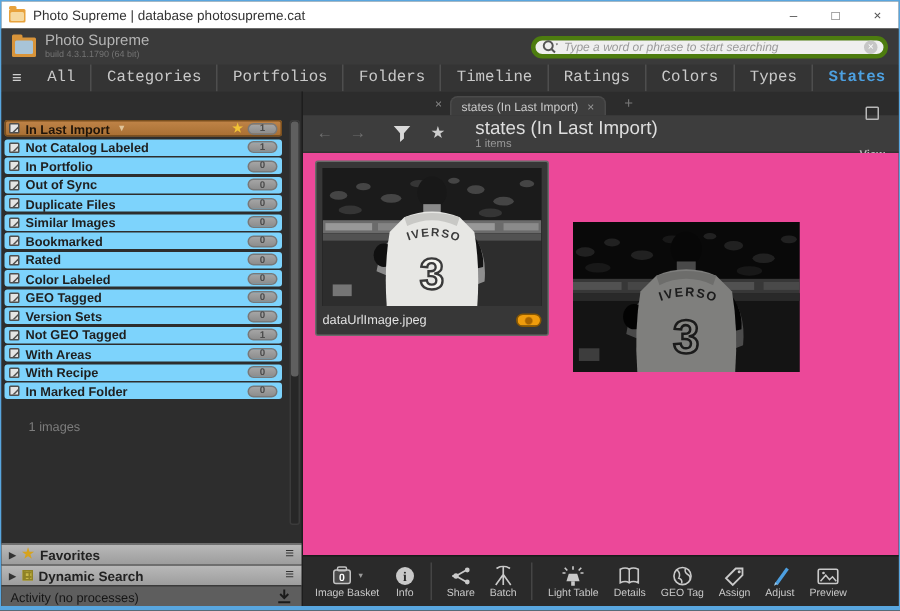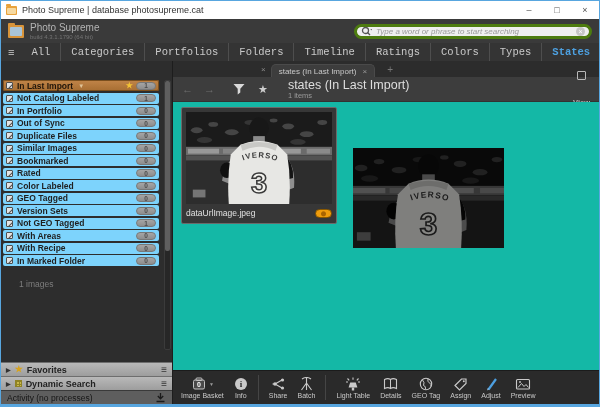--- a/index.html
+++ b/index.html
@@ -38,21 +38,21 @@
   .navbar { height:18px; background:#343434; display:flex; align-items:center; flex:none; font-size:10.5px; color:#c9c9c9; }
   .hamburger { padding:0 7px; font-size:11px; color:#cfcfcf; }
   .ntab { padding:0 10px; line-height:18px; white-space:nowrap;font-family:Liberation Mono, monospace; }
   .ntab + .ntab { border-left:1px solid #4e4e4e; }
   .ntab.active { color:#4da0e0; font-weight:bold; }
 
   
   .bodyrow { flex:1; display:flex; min-height:0; }
 
   
-  .sidebar { width:172px; flex:none; background:#2d2d2d; display:flex; flex-direction:column; border-right:1px solid #1d1d1d; position:relative; }
+  .sidebar { width:201px; flex:none; background:#2d2d2d; display:flex; flex-direction:column; border-right:1px solid #1d1d1d; position:relative; }
   .side-list { flex:1; padding:19px 13px 0 2px; min-height:0; }
   .srow { height:11px; margin-bottom:1.5px; background:#7dd3fc; border-radius:2px; display:flex; align-items:center;
           padding:0 3px; font-size:8.5px; font-weight:bold; color:#1f1f1f; }
   .srow.sel { background:linear-gradient(#c18549,#a76e32); box-shadow:inset 0 0 0 1px #7a4f1e; color:#20150a; }
   .ricon { flex:none; width:7px; height:7px; border:1px solid #4f4f4f; border-radius:1px; margin-right:4px; background:#e4e4e4; position:relative; overflow:hidden; }
   .ricon::after { content:""; position:absolute; left:-1px; top:3px; width:9px; height:1px; background:#4f4f4f; transform:rotate(-45deg); }
   .rlabel { white-space:nowrap; }
   .rfunnel { font-size:6px; color:#e0c49a; margin-left:5px; }
   .rgrow { flex:1; }
   .rstar { color:#f2c335; font-size:8px; margin-right:3px; line-height:1; }
@@ -85,21 +85,21 @@
   .mtoolbar { height:25px; flex:none; background:#3d3d3d; border-bottom:1px solid #323232; display:flex; align-items:center; padding:0 9px; }
   .nav-arrow { font-size:11px; color:#6e6e6e; margin-right:11px; line-height:1; }
   .tb-star { font-size:11px; color:#cdcdcd; margin-left:12px; line-height:1; }
   .mtitle-block { margin-left:20px; line-height:1; }
   .mtitle { font-size:12.5px; color:#dedede; }
   .mcount { font-size:7.5px; color:#9a9a9a; margin-top:1px; }
   .view-btn { margin-left:auto; display:flex; flex-direction:column; align-items:center; gap:18px;font-weight:bold; }
   .view-ico { width:9px; height:9px; border:1px solid #b8b8b8; border-radius:1px; }
   .view-lbl { font-size:7.5px; color:#b8b8b8; }
 
-  .content { flex:1; position:relative; min-height:0; background:#14b8a6; }
+  .content { flex:1; position:relative; min-height:0; background:#ec4899; }
   .thumb-card { position:absolute; left:8px; top:5px; width:156px; background:#373737; border:1px solid #6a6a6a; border-radius:2px; padding:4px; }
   .thumb-img { width:146px; height:92px; display:block; background:#1d1d1d; }
   .fname-row { display:flex; align-items:center; height:15px; padding-top:3px; }
   .fname { font-size:8.5px; color:#e2e2e2; }
   .obadge { margin-left:auto; width:17px; height:9px; border-radius:5px; border:1px solid #8a5800;
             background:radial-gradient(circle at 50% 55%, #a96400 0 2px, #ef9c0c 3px); }
   .preview { position:absolute; left:180px; top:46px; width:151px; height:100px; filter:brightness(.55) contrast(1.05); }
   .preview svg, .thumb-img svg { width:100%; height:100%; display:block; }
 
   

